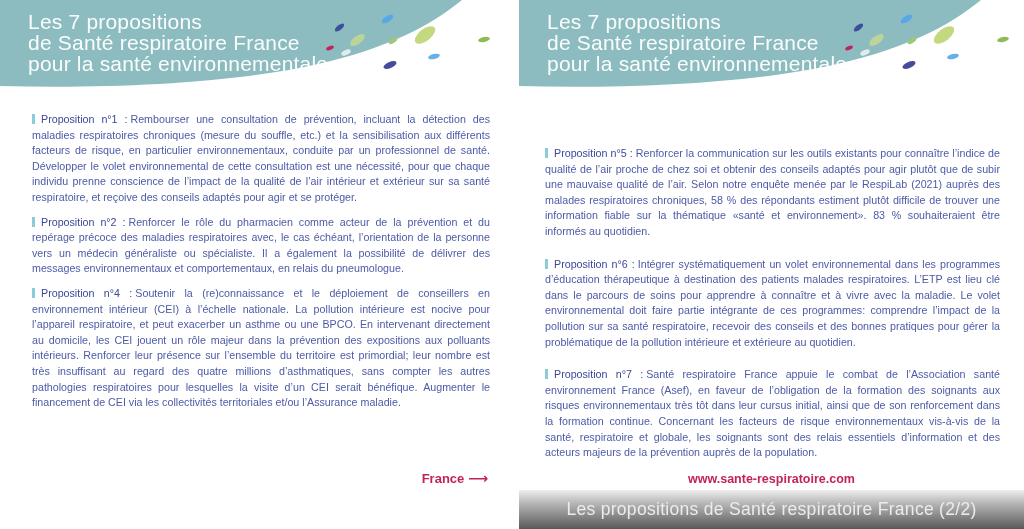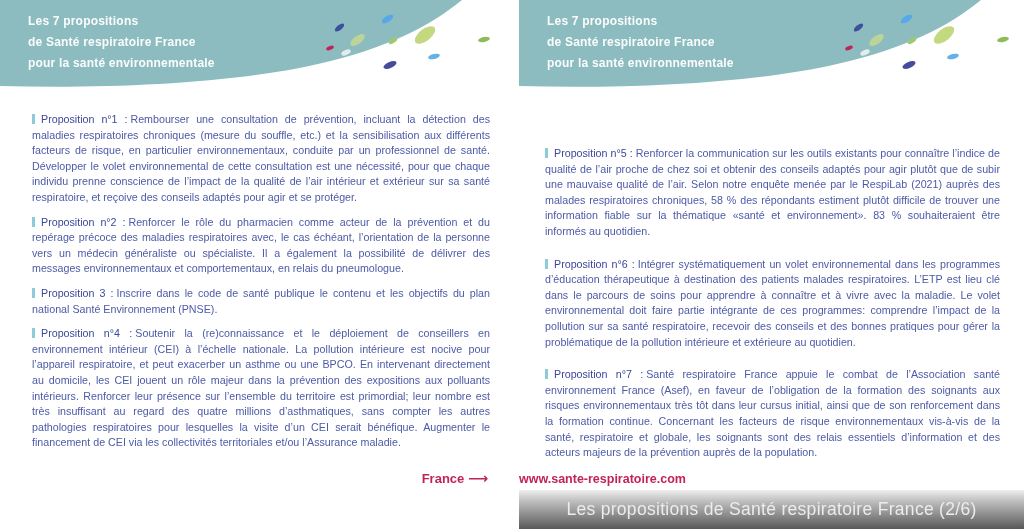--- a/index.html
+++ b/index.html
@@ -16,21 +16,21 @@
     width:505px;height:529px;
     background:#ffffff;
     overflow:hidden;
     flex:0 0 auto;
   }
   
   .hdr{position:absolute;top:0;left:0;width:505px;height:96px;}
   .hdr svg{position:absolute;top:0;left:0;width:505px;height:96px;display:block;}
   .title{
     position:absolute;top:11px;left:28px;margin:0;
-    font-size:12px;line-height:21px;font-weight:bold;
+    font-size:21px;line-height:21px;font-weight:normal;
     color:#fbfdfd;letter-spacing:.2px;
   }
   .title span{display:block;}
   .leaf{position:absolute;border-radius:50%;}
   
   .content{
     position:absolute;top:0;left:0;right:0;
     color:#4d5aa7;
     font-size:10.7px;line-height:15.6px;
     text-align:justify;
@@ -47,21 +47,21 @@
   .lbl{color:#3b4899;font-weight:normal;margin-right:3px;}
   
   .suite{
     position:absolute;right:17px;bottom:43px;
     color:#c1235a;font-weight:bold;font-size:13px;
     cursor:pointer;white-space:nowrap;
   }
   .suite .arr{font-family:"DejaVu Sans", sans-serif;font-weight:bold;font-size:14px;}
   .website{
     position:absolute;left:0;right:0;bottom:43px;
-    color:#c1235a;font-weight:bold;font-size:12.5px;
+    text-align:center;color:#c1235a;font-weight:bold;font-size:12.5px;
     cursor:pointer;
   }
   
   .cap{
     position:absolute;left:0;bottom:0;width:100%;height:39px;
     background:linear-gradient(180deg,#efefef 0%,#bcbcbc 30%,#8f8f8f 62%,#585858 100%);
     color:#ececec;font-size:17.5px;line-height:38px;text-align:center;
     letter-spacing:.3px;
   }
 </style>
@@ -93,23 +93,20 @@
         <span>pour la santé environnementale</span>
       </h1>
     </header>
 
     <main class="content content-left">
       <p class="prop">
         <span class="bar"></span><b class="lbl">Proposition n°1 :</b><span>Rembourser une consultation de prévention, incluant la détection des maladies respiratoires chroniques (mesure du souffle, etc.) et la sensibilisation aux différents facteurs de risque, en particulier environnementaux, conduite par un professionnel de santé. Développer le volet environnemental de cette consultation est une nécessité, pour que chaque individu prenne conscience de l’impact de la qualité de l’air intérieur et extérieur sur sa santé respiratoire, et reçoive des conseils adaptés pour agir et se protéger.</span>
       </p>
       <p class="prop">
         <span class="bar"></span><b class="lbl">Proposition n°2 :</b><span>Renforcer le rôle du pharmacien comme acteur de la prévention et du repérage précoce des maladies respiratoires avec, le cas échéant, l’orientation de la personne vers un médecin généraliste ou spécialiste. Il a également la possibilité de délivrer des messages environnementaux et comportementaux, en relais du pneumologue.</span>
-      </p>
-      <p class="prop">
-        <span class="bar"></span><b class="lbl">Proposition 3 :</b><span>Inscrire dans le code de santé publique le contenu et les objectifs du plan national Santé Environnement (PNSE).</span>
       </p>
       <p class="prop">
         <span class="bar"></span><b class="lbl">Proposition n°4 :</b><span>Soutenir la (re)connaissance et le déploiement de conseillers en environnement intérieur (CEI) à l’échelle nationale. La pollution intérieure est nocive pour l’appareil respiratoire, et peut exacerber un asthme ou une BPCO. En intervenant directement au domicile, les CEI jouent un rôle majeur dans la prévention des expositions aux polluants intérieurs. Renforcer leur présence sur l’ensemble du territoire est primordial; leur nombre est très insuffisant au regard des quatre millions d’asthmatiques, sans compter les autres pathologies respiratoires pour lesquelles la visite d’un CEI serait bénéfique. Augmenter le financement de CEI via les collectivités territoriales et/ou l’Assurance maladie.</span>
       </p>
     </main>
 
     <div class="suite">
       <span>France</span>
       <span class="arr">⟶</span>
     </div>
@@ -148,17 +145,17 @@
         <span class="bar"></span><b class="lbl">Proposition n°6 :</b><span>Intégrer systématiquement un volet environnemental dans les programmes d’éducation thérapeutique à destination des patients malades respiratoires. L’ETP est lieu clé dans le parcours de soins pour apprendre à connaître et à vivre avec la maladie. Le volet environnemental doit faire partie intégrante de ces programmes: comprendre l’impact de la pollution sur sa santé respiratoire, recevoir des conseils et des bonnes pratiques pour gérer la problématique de la pollution intérieure et extérieure au quotidien.</span>
       </p>
       <p class="prop">
         <span class="bar"></span><b class="lbl">Proposition n°7 :</b><span>Santé respiratoire France appuie le combat de l’Association santé environnement France (Asef), en faveur de l’obligation de la formation des soignants aux risques environnementaux très tôt dans leur cursus initial, ainsi que de son renforcement dans la formation continue. Concernant les facteurs de risque environnementaux vis-à-vis de la santé, respiratoire et globale, les soignants sont des relais essentiels d’information et des acteurs majeurs de la prévention auprès de la population.</span>
       </p>
     </main>
 
     <div class="website">www.sante-respiratoire.com</div>
 
     <footer class="cap">
-      <span>Les propositions de Santé respiratoire France (2/6)</span>
+      <span>Les propositions de Santé respiratoire France (2/2)</span>
     </footer>
   </section>
 
 </div>
 
 </body></html>

